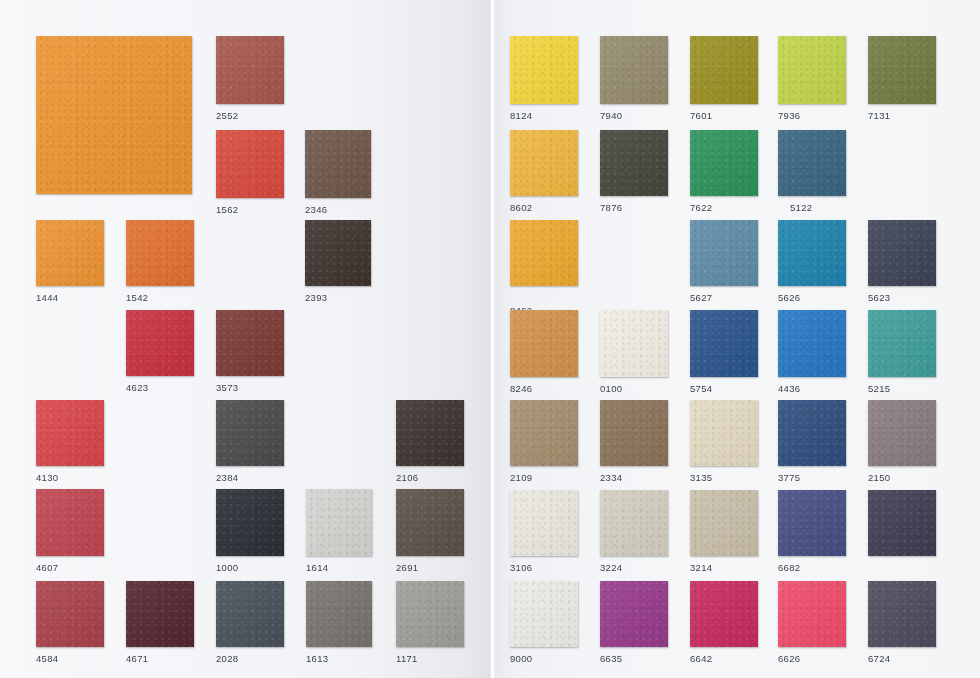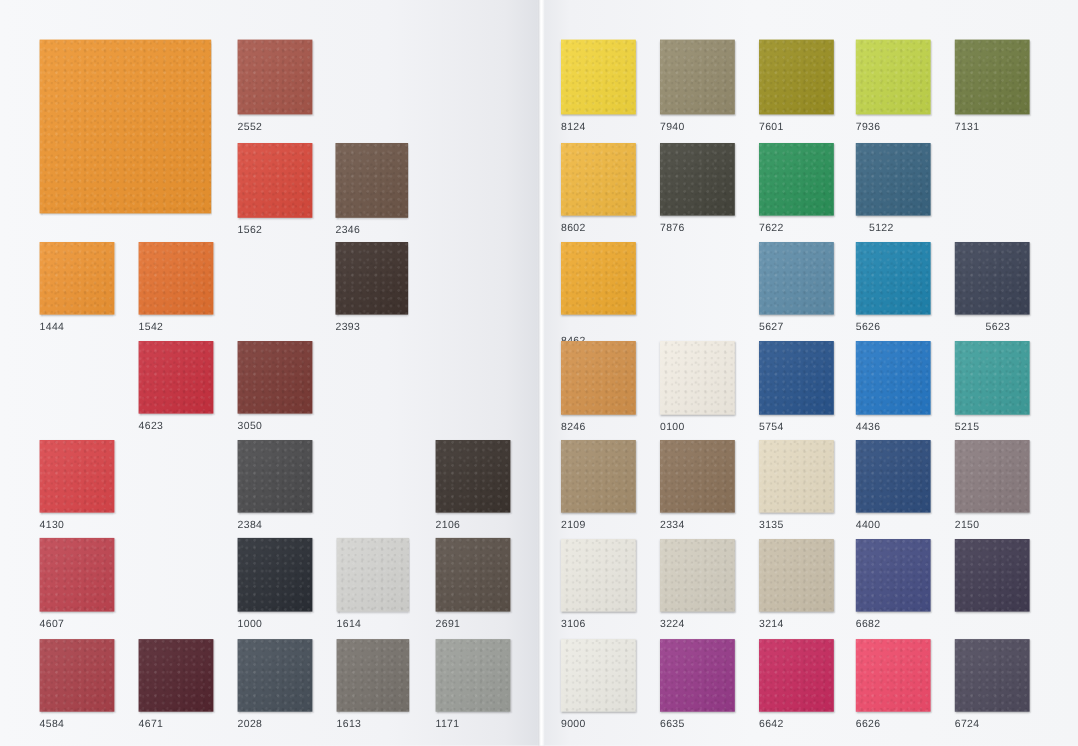--- a/index.html
+++ b/index.html
@@ -142,21 +142,21 @@
         <div class="chip" style="background: rgb(63, 50, 45);"></div>
       </div>
       <div class="swatch-code" style="left: 305px; top: 292px;">2393</div>
       <div class="swatch" style="left: 126px; top: 310px; width: 68px; height: 66px;">
         <div class="chip" style="background: rgb(200, 48, 63);"></div>
       </div>
       <div class="swatch-code" style="left: 126px; top: 382px;">4623</div>
       <div class="swatch" style="left: 216px; top: 310px; width: 68px; height: 66px;">
         <div class="chip" style="background: rgb(122, 58, 53);"></div>
       </div>
-      <div class="swatch-code" style="left: 216px; top: 382px;">3050</div>
+      <div class="swatch-code" style="left: 216px; top: 382px;">3573</div>
       <div class="swatch" style="left: 36px; top: 400px; width: 68px; height: 66px;">
         <div class="chip" style="background: rgb(217, 69, 74);"></div>
       </div>
       <div class="swatch-code" style="left: 36px; top: 472px;">4130</div>
       <div class="swatch" style="left: 216px; top: 400px; width: 68px; height: 66px;">
         <div class="chip" style="background: rgb(74, 74, 76);"></div>
       </div>
       <div class="swatch-code" style="left: 216px; top: 472px;">2384</div>
       <div class="swatch" style="left: 396px; top: 400px; width: 68px; height: 66px;">
         <div class="chip" style="background: rgb(59, 51, 46);"></div>
@@ -242,21 +242,21 @@
         <div class="chip" style="background: rgb(94, 140, 168);"></div>
       </div>
       <div class="swatch-code" style="left: 690px; top: 292px;">5627</div>
       <div class="swatch" style="left: 778px; top: 220px; width: 68px; height: 66px;">
         <div class="chip" style="background: rgb(30, 131, 174);"></div>
       </div>
       <div class="swatch-code" style="left: 778px; top: 292px; text-align: right;">5626</div>
       <div class="swatch" style="left: 868px; top: 220px; width: 68px; height: 66px;">
         <div class="chip" style="background: rgb(60, 67, 86);"></div>
       </div>
-      <div class="swatch-code" style="left: 868px; top: 292px; margin-left: 28px;">5623</div>
+      <div class="swatch-code" style="left: 868px; top: 292px;">5623</div>
       <div class="swatch" style="left: 510px; top: 310px; width: 68px; height: 67px;">
         <div class="chip" style="background: rgb(210, 145, 75);"></div>
       </div>
       <div class="swatch-code" style="left: 510px; top: 383px;">8246</div>
       <div class="swatch" style="left: 600px; top: 310px; width: 68px; height: 67px;">
         <div class="chip" style="background: rgb(242, 237, 227);"></div>
       </div>
       <div class="swatch-code" style="left: 600px; top: 383px;">0100</div>
       <div class="swatch" style="left: 690px; top: 310px; width: 68px; height: 67px;">
         <div class="chip" style="background: rgb(41, 84, 140);"></div>
@@ -278,21 +278,21 @@
         <div class="chip" style="background: rgb(139, 114, 89);"></div>
       </div>
       <div class="swatch-code" style="left: 600px; top: 472px;">2334</div>
       <div class="swatch" style="left: 690px; top: 400px; width: 68px; height: 66px;">
         <div class="chip" style="background: rgb(228, 218, 193);"></div>
       </div>
       <div class="swatch-code" style="left: 690px; top: 472px;">3135</div>
       <div class="swatch" style="left: 778px; top: 400px; width: 68px; height: 66px;">
         <div class="chip" style="background: rgb(46, 77, 125);"></div>
       </div>
-      <div class="swatch-code" style="left: 778px; top: 472px;">4400</div>
+      <div class="swatch-code" style="left: 778px; top: 472px;">3775</div>
       <div class="swatch" style="left: 868px; top: 400px; width: 68px; height: 66px;">
         <div class="chip" style="background: rgb(137, 123, 126);"></div>
       </div>
       <div class="swatch-code" style="left: 868px; top: 472px;">2150</div>
       <div class="swatch" style="left: 510px; top: 490px; width: 68px; height: 66px;">
         <div class="chip" style="background: rgb(234, 232, 224);"></div>
       </div>
       <div class="swatch-code" style="left: 510px; top: 562px;">3106</div>
       <div class="swatch" style="left: 600px; top: 490px; width: 68px; height: 66px;">
         <div class="chip" style="background: rgb(211, 206, 192);"></div>

